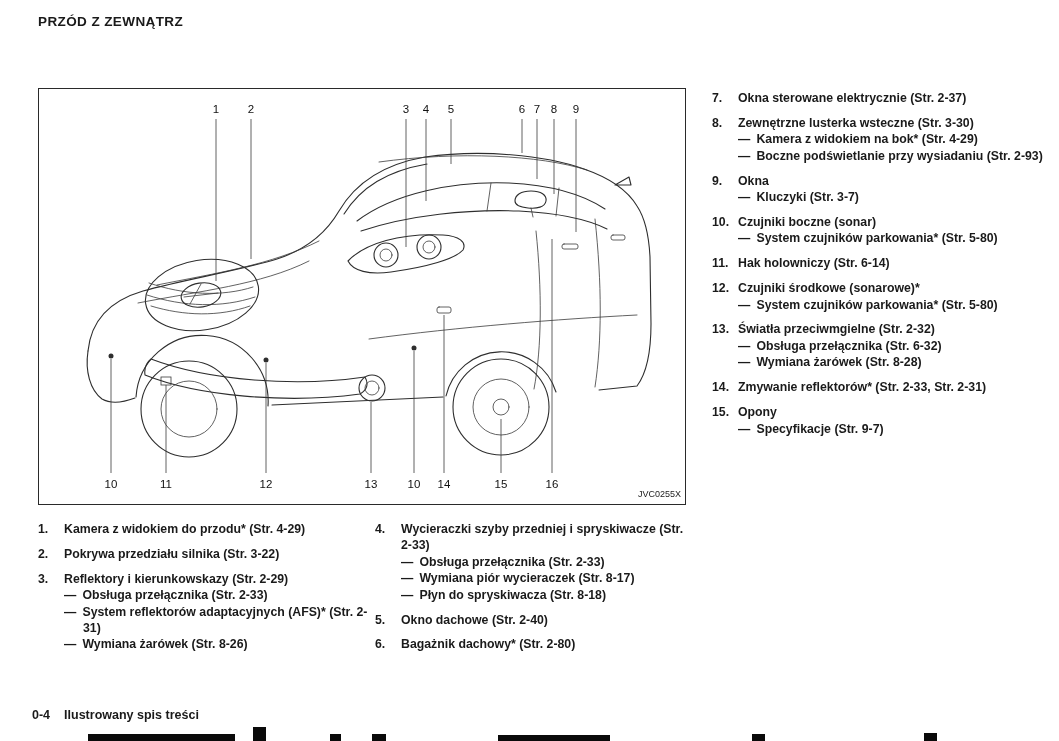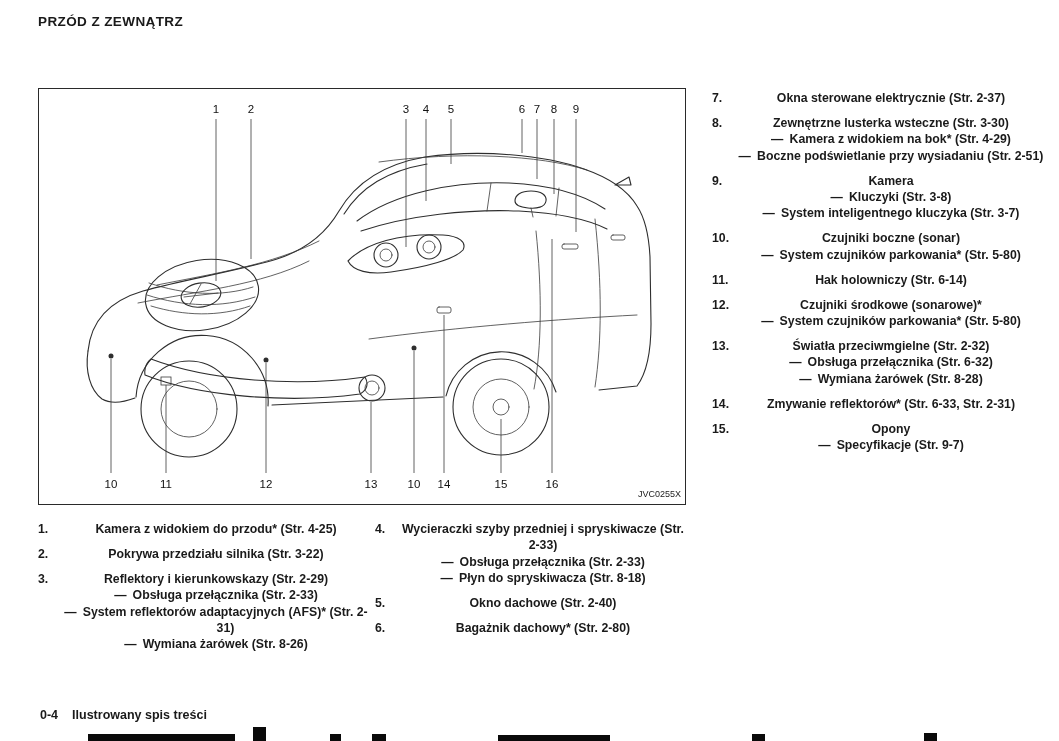--- a/index.html
+++ b/index.html
@@ -21,23 +21,23 @@
   .leader{stroke:#3a3a3a;stroke-width:.8;fill:none;}
   .dot{fill:#2e2e2e;stroke:none;}
   text.callout{font:11.5px "Liberation Sans",sans-serif;fill:#111;text-anchor:middle;}
   text.figcode{font:9px "Liberation Sans",sans-serif;fill:#222;text-anchor:end;}
   .legend-col{position:absolute;font-size:12.3px;font-weight:700;line-height:16.4px;}
   .legend-left{left:38px;top:521px;width:330px;}
   .legend-mid{left:375px;top:521px;width:310px;}
   .legend-right{left:712px;top:90px;width:332px;}
   .item{display:flex;margin-bottom:8.5px;}
   .num{flex:0 0 26px;}
-  .ibody{flex:1;text-align:center;}
+  .ibody{flex:1;}
   .sub{padding-left:19px;text-indent:-19px;}
-  .footer{position:absolute;left:40px;top:708px;font-size:12.5px;font-weight:700;}
+  .footer{position:absolute;left:32px;top:708px;font-size:12.5px;font-weight:700;}
   .footer .fpage{margin-right:14px;}
   .scan-mark{position:absolute;background:#0a0a0a;}
 </style>
 </head>
 <body>
 
 <div class="page-title">PRZÓD Z ZEWNĄTRZ</div>
 
 <div class="figure-box">
   <svg viewBox="0 0 646 415" aria-hidden="true">
@@ -140,21 +140,21 @@
         <text x="513" y="399" class="callout">16</text>
       </g>
     <text class="figcode" x="642" y="408">JVC0255X</text>
   </svg>
 </div>
 
 <div class="legend-col legend-left">
     <div class="item">
       <span class="num">1.</span>
       <div class="ibody">
-        <div>Kamera z widokiem do przodu* (Str. 4-25)</div>
+        <div>Kamera z widokiem do przodu* (Str. 4-29)</div>
       </div>
     </div>
     <div class="item">
       <span class="num">2.</span>
       <div class="ibody">
         <div>Pokrywa przedziału silnika (Str. 3-22)</div>
       </div>
     </div>
     <div class="item">
       <span class="num">3.</span>
@@ -165,20 +165,21 @@
         <div class="sub">— Wymiana żarówek (Str. 8-26)</div>
       </div>
     </div>
   </div>
 <div class="legend-col legend-mid">
     <div class="item">
       <span class="num">4.</span>
       <div class="ibody">
         <div>Wycieraczki szyby przedniej i spryskiwacze (Str. 2-33)</div>
         <div class="sub">— Obsługa przełącznika (Str. 2-33)</div>
+        <div class="sub">— Wymiana piór wycieraczek (Str. 8-17)</div>
         <div class="sub">— Płyn do spryskiwacza (Str. 8-18)</div>
       </div>
     </div>
     <div class="item">
       <span class="num">5.</span>
       <div class="ibody">
         <div>Okno dachowe (Str. 2-40)</div>
       </div>
     </div>
     <div class="item">
@@ -193,29 +194,28 @@
       <span class="num">7.</span>
       <div class="ibody">
         <div>Okna sterowane elektrycznie (Str. 2-37)</div>
       </div>
     </div>
     <div class="item">
       <span class="num">8.</span>
       <div class="ibody">
         <div>Zewnętrzne lusterka wsteczne (Str. 3-30)</div>
         <div class="sub">— Kamera z widokiem na bok* (Str. 4-29)</div>
-        <div class="sub">— Boczne podświetlanie przy wysiadaniu (Str. 2-51)</div>
+        <div class="sub">— Boczne podświetlanie przy wysiadaniu (Str. 2-93)</div>
       </div>
     </div>
     <div class="item">
       <span class="num">9.</span>
       <div class="ibody">
-        <div>Kamera</div>
-        <div class="sub">— Kluczyki (Str. 3-8)</div>
-        <div class="sub">— System inteligentnego kluczyka (Str. 3-7)</div>
+        <div>Okna</div>
+        <div class="sub">— Kluczyki (Str. 3-7)</div>
       </div>
     </div>
     <div class="item">
       <span class="num">10.</span>
       <div class="ibody">
         <div>Czujniki boczne (sonar)</div>
         <div class="sub">— System czujników parkowania* (Str. 5-80)</div>
       </div>
     </div>
     <div class="item">
@@ -235,21 +235,21 @@
       <span class="num">13.</span>
       <div class="ibody">
         <div>Światła przeciwmgielne (Str. 2-32)</div>
         <div class="sub">— Obsługa przełącznika (Str. 6-32)</div>
         <div class="sub">— Wymiana żarówek (Str. 8-28)</div>
       </div>
     </div>
     <div class="item">
       <span class="num">14.</span>
       <div class="ibody">
-        <div>Zmywanie reflektorów* (Str. 6-33, Str. 2-31)</div>
+        <div>Zmywanie reflektorów* (Str. 2-33, Str. 2-31)</div>
       </div>
     </div>
     <div class="item">
       <span class="num">15.</span>
       <div class="ibody">
         <div>Opony</div>
         <div class="sub">— Specyfikacje (Str. 9-7)</div>
       </div>
     </div>
   </div>

